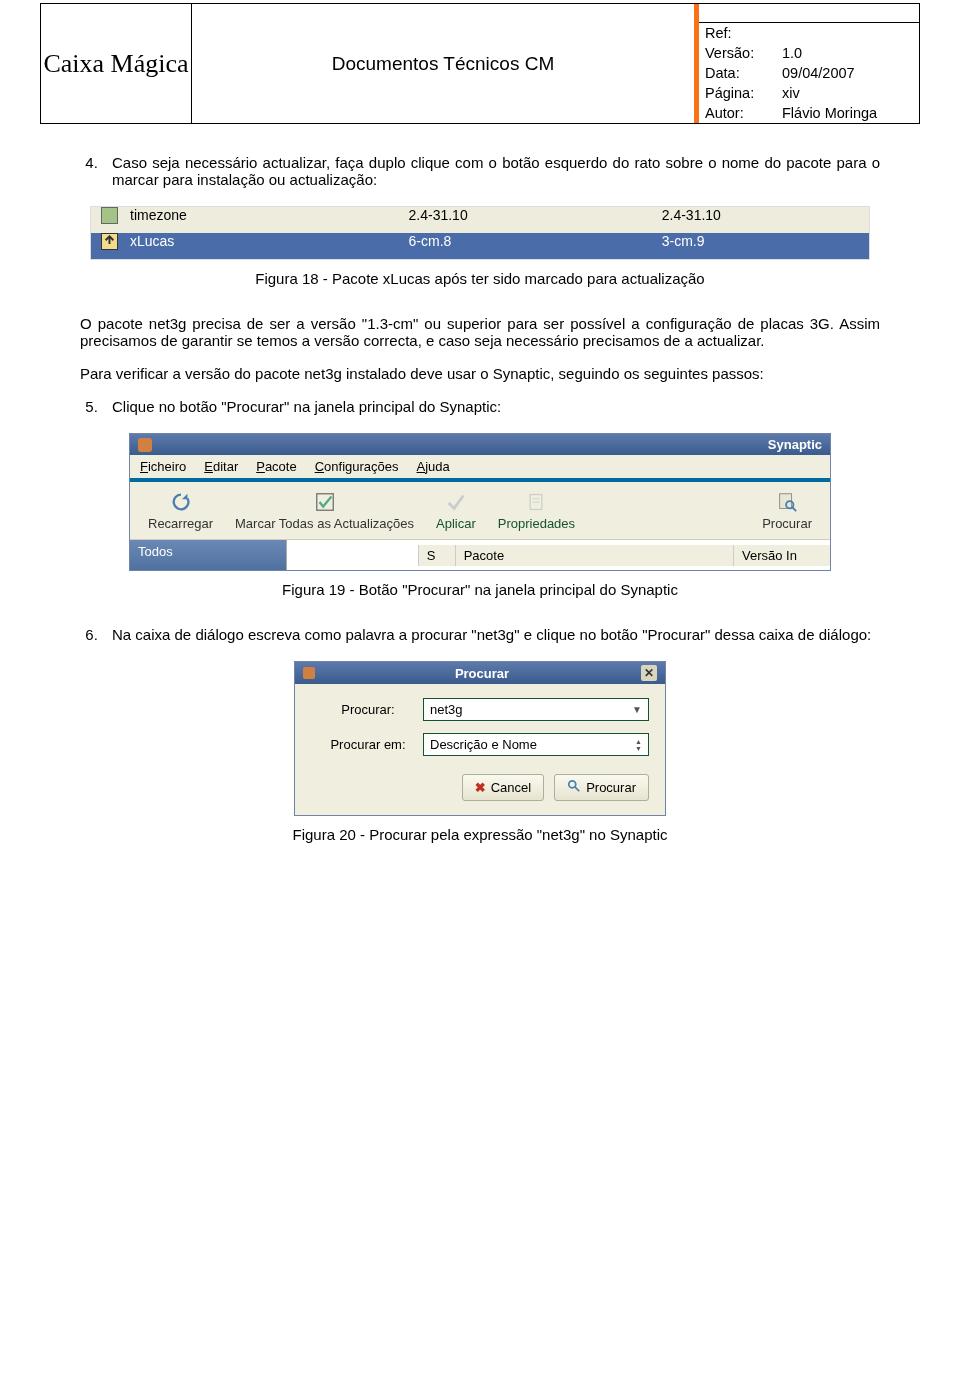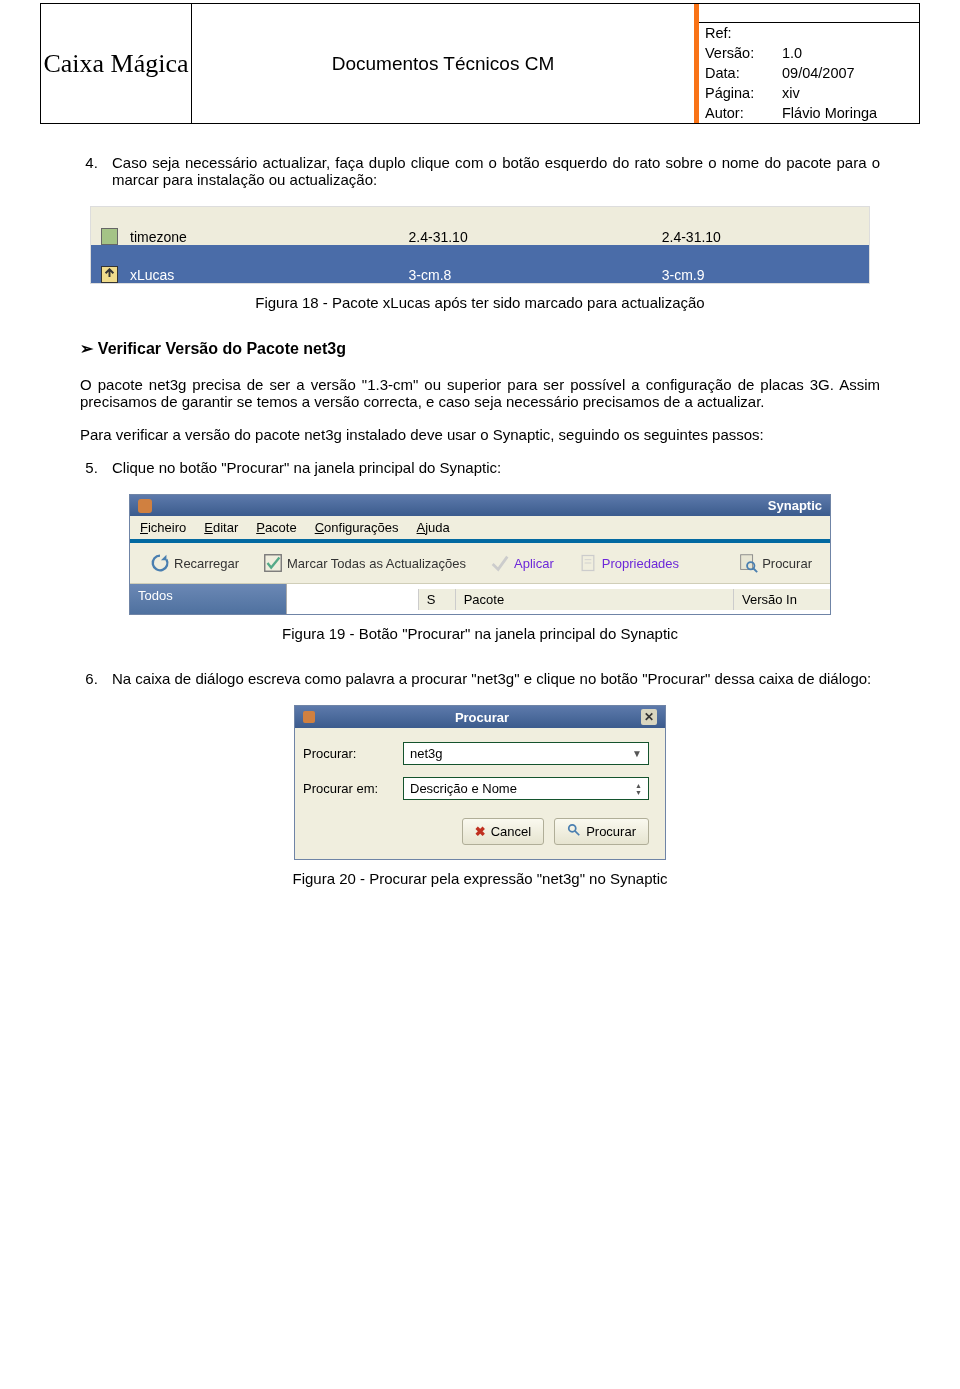--- a/index.html
+++ b/index.html
@@ -78,22 +78,22 @@
 
   
   .ss1 {
     margin: 8px 50px 6px 50px;
     border: 1px solid #ddd;
     background: #eeecdc;
     font-size: 14px;
   }
   .ss1-row {
     display: flex;
-    align-items: flex-end;
-    height: 38px;
+    align-items: flex-start;
+    height: 26px;
     padding: 0 30px 0 10px;
   }
   .ss1-row.sel {
     background: #4a6ca8;
     color: #fff;
   }
   .ss1-row .box {
     width: 17px; height: 17px; border: 1px solid #666;
     background: #a4c386; margin-right: 12px; box-sizing: border-box;
   }
@@ -135,26 +135,26 @@
   .ss2-menubar span { text-decoration: underline; text-decoration-color: transparent; }
   .ss2-menubar span::first-letter { text-decoration: underline; }
   .ss2-toolbar {
     display: flex;
     align-items: flex-end;
     padding: 6px 10px 6px 10px;
     gap: 6px;
     border-bottom: 1px solid #d0ceb8;
   }
   .tb-btn {
-    display: flex; flex-direction: row; align-items: center;
+    display: flex; flex-direction: column; align-items: center;
     padding: 2px 8px;
     gap: 2px;
     color: #333;
   }
-  .tb-btn.dis { color: #6d28d9; }
+  .tb-btn.dis { color: #14532d; }
   .tb-btn.last { margin-left: auto; }
   .tb-btn .ic {
     width: 24px; height: 24px;
     display: flex; align-items: center; justify-content: center;
   }
   .ss2-cols {
     display: flex;
     height: 30px;
   }
   .ss2-cols .left {
@@ -197,21 +197,21 @@
     font-size: 13px;
     font-weight: bold;
   }
   .ss3-titlebar .ti { width: 12px; height: 12px; background: #d08040; border-radius: 2px; margin-right: 8px; }
   .ss3-titlebar .title { flex: 1; text-align: center; }
   .ss3-titlebar .cx {
     width: 16px; height: 16px; background: #d9d6c0;
     color: #333; display: flex; align-items: center; justify-content: center;
     border-radius: 2px; font-size: 12px;
   }
-  .ss3-body { padding: 14px 16px 10px 8px; }
+  .ss3-body { padding: 14px 16px 10px 28px; text-align: center; }
   .ss3-row { display: flex; align-items: center; margin-bottom: 12px; gap: 10px; }
   .ss3-row label { width: 90px; }
   .ss3-row .field {
     flex: 1;
     background: #fff;
     border: 1px solid #14532d;
     padding: 3px 6px;
     display: flex;
     align-items: center;
     justify-content: space-between;
@@ -280,28 +280,27 @@
       <span class="c2">2.4-31.10</span>
       <span class="c3">2.4-31.10</span>
     </div>
     <div class="ss1-row sel">
       <span class="box">
         <svg viewBox="0 0 10 10">
             <path d="M5 1 L5 7 M2 4 L5 1 L8 4" stroke="#333" stroke-width="1.5" fill="none"></path>
           </svg>
       </span>
       <span class="c1">xLucas</span>
-      <span class="c2">3-cm.8</span>
+      <span class="c2">6-cm.8</span>
       <span class="c3">3-cm.9</span>
     </div>
   </div>
   <div class="caption">Figura 18 - Pacote xLucas após ter sido marcado para actualização</div>
 
   <div class="body-text">
-    <div class="heading-arrow">Verificar Versão do Pacote net3g</div>
     <p>O pacote net3g precisa de ser a versão "1.3-cm" ou superior para ser possível a configuração de placas 3G. Assim precisamos de garantir se temos a versão correcta, e caso seja necessário precisamos de a actualizar.</p>
     <p>Para verificar a versão do pacote net3g instalado deve usar o Synaptic, seguindo os seguintes passos:</p>
     <ol class="num" start="5">
       <li>Clique no botão "Procurar" na janela principal do Synaptic:</li>
     </ol>
   </div>
 
   <div class="ss2">
     <div class="ss2-titlebar">
       <span class="ti"></span>

